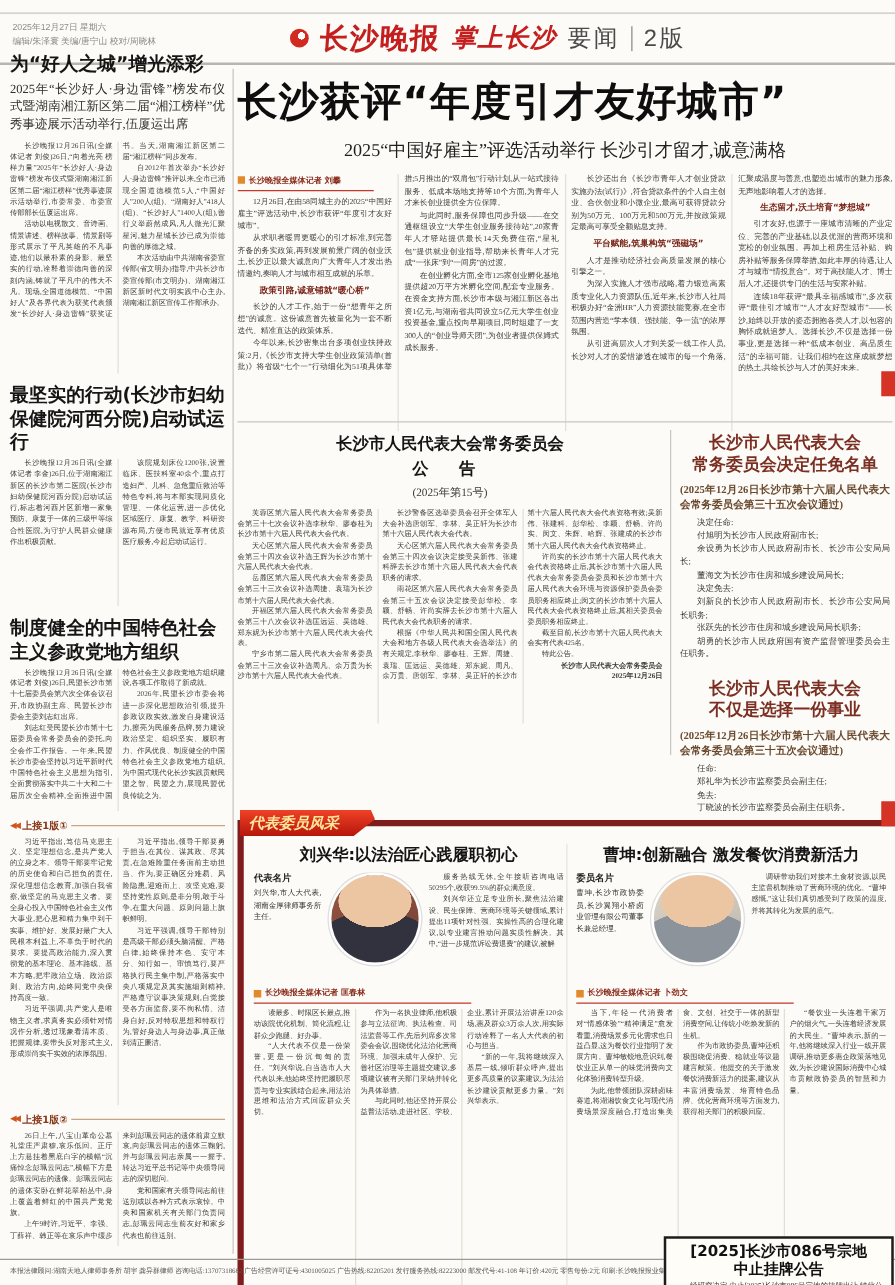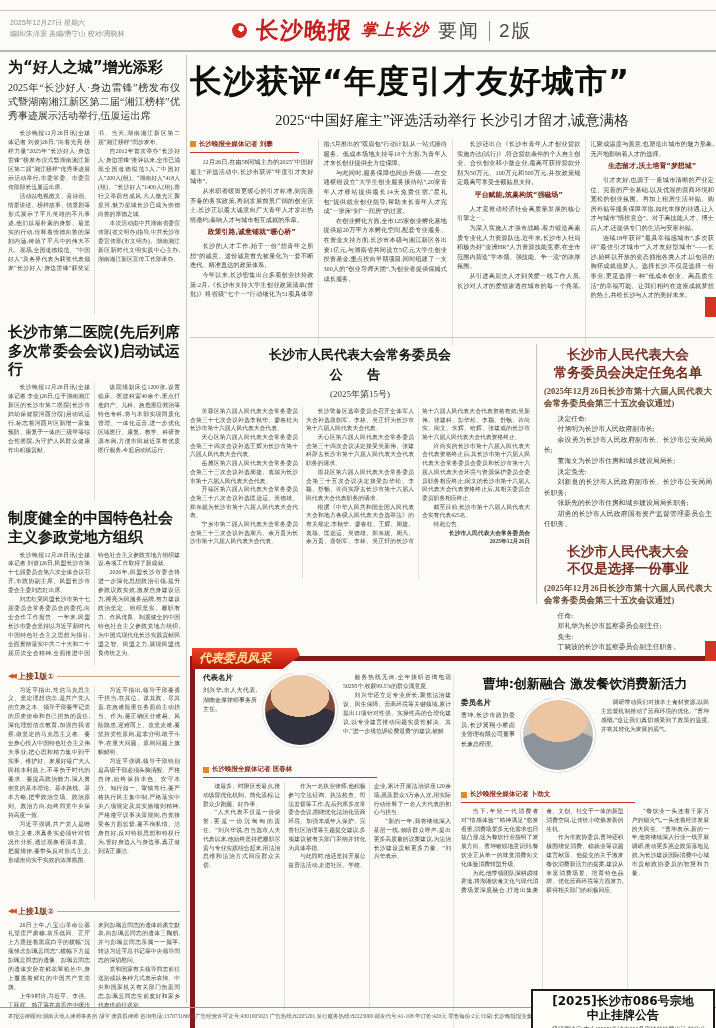--- a/index.html
+++ b/index.html
@@ -8,33 +8,33 @@
   .hline,.vline{position:absolute;background:#c9c6bf;}
   
   .top-rule{left:0;top:10px;width:716px;height:1px;}
   .hdr-rule{left:0;top:50px;width:716px;height:2px;background:#b9b6af;}
   .hdr-left{position:absolute;left:10px;top:17px;font-size:7px;line-height:1.6;color:#8b8b8b;
             font-family:"Liberation Sans",sans-serif;}
   .hdr-center{position:absolute;left:232px;top:15px;display:flex;align-items:center;gap:9px;}
   .logo-dot{width:15px;height:15px;border-radius:50%;
             background:radial-gradient(circle at 62% 38%,#fff 0 22%,#d22a20 23%);display:inline-block;}
   .masthead{font-size:23px;font-weight:bold;color:#c41f1f;letter-spacing:1px;transform:skewX(-4deg);}
-  .masthead-sub{font-size:16px;font-weight:bold;font-style:italic;color:#c41f1f;letter-spacing:1px;}
+  .masthead-sub{font-size:20px;font-weight:bold;font-style:italic;color:#c41f1f;letter-spacing:1px;}
   .section-name,.page-no{font-size:19px;color:#4a4a4a;font-family:"Liberation Sans",sans-serif;letter-spacing:2px;}
   .hdr-bar{width:1px;height:20px;background:#8a8a8a;display:inline-block;}
   
   .body p{margin:0;text-indent:2em;text-align:justify;}
   .body h4{margin:3px 0;text-align:center;text-indent:0;color:#7a2418;
            font-family:"DejaVu Sans",sans-serif;font-size:1.12em;}
   .body .sign{text-align:right;text-indent:0;font-weight:bold;}
   .cols2{column-count:2;column-gap:8px;column-rule:1px solid #e4dfd5;overflow:hidden;}
   .cols3{column-count:3;column-gap:8px;column-rule:1px solid #e4dfd5;overflow:hidden;}
   .cols4{column-count:4;column-gap:10px;column-rule:1px solid #e4dfd5;overflow:hidden;}
   
-  .leftcol{position:absolute;left:8px;top:56px;width:172px;}
+  .leftcol{position:absolute;left:8px;top:40px;width:172px;}
   .lt{margin:2px 0 4px;font-family:"DejaVu Sans",sans-serif;font-size:15px;line-height:1.25;color:#151515;}
   .lsub{font-size:10px;line-height:1.4;color:#303030;margin:2px 0 6px;text-align:justify;}
   .lbody{font-size:5.8px;line-height:1.55;color:#3c3c3c;}
   .a1b{height:186px;margin-bottom:8px;}
   .a2b{height:118px;margin-bottom:8px;}
   .a3b{height:114px;margin-bottom:6px;}
   .j1b{height:214px;margin-bottom:6px;}
   .j2b{height:92px;}
   .jump{display:flex;align-items:center;gap:3px;margin:4px 0 4px;}
   .jicon{color:#d0551f;font-size:7px;letter-spacing:-2px;}
@@ -136,21 +136,21 @@
   <div class="leftcol">
     <h2 class="lt">为“好人之城”增光添彩</h2>
     <div class="lsub">2025年“长沙好人·身边雷锋”榜发布仪式暨湖南湘江新区第二届“湘江榜样”优秀事迹展示活动举行,伍厦运出席</div>
     <div class="body lbody cols2 a1b">
         <p>长沙晚报12月26日讯(全媒体记者 刘俊)26日,“向着光亮 榜样力量”2025年“长沙好人·身边雷锋”榜发布仪式暨湖南湘江新区第二届“湘江榜样”优秀事迹展示活动举行,市委常委、市委宣传部部长伍厦运出席。</p>
         <p>活动以电视散文、音诗画、情景讲述、榜样故事、情景剧等形式展示了平凡英雄的不凡事迹,他们以最朴素的身影、最坚实的行动,诠释着崇德向善的深刻内涵,铸就了平凡中的伟大不凡。现场,全国道德模范、“中国好人”及各界代表为获奖代表颁发“长沙好人·身边雷锋”获奖证书。当天,湖南湘江新区第二届“湘江榜样”同步发布。</p>
         <p>自2012年首次举办“长沙好人·身边雷锋”推评以来,全市已涌现全国道德模范5人,“中国好人”200人(组)、“湖南好人”418人(组)、“长沙好人”1400人(组),善行义举蔚然成风,凡人微光汇聚星河,魅力星城长沙已成为崇德向善的厚德之城。</p>
         <p>本次活动由中共湖南省委宣传部(省文明办)指导,中共长沙市委宣传部(市文明办)、湖南湘江新区新时代文明实践中心主办,湖南湘江新区宣传工作部承办。</p>
       </div>
 
-    <h2 class="lt">长沙市第二医院(先后列席多次常委会会议)启动试运行</h2>
+    <h2 class="lt">最坚实的行动(长沙市妇幼保健院河西分院)启动试运行</h2>
     <div class="body lbody cols2 a2b">
         <p>长沙晚报12月26日讯(全媒体记者 李金)26日,位于湖南湘江新区的长沙市第二医院(长沙市妇幼保健院河西分院)启动试运行,标志着河西片区新增一家集预防、康复于一体的三级甲等综合性医院,为守护人民群众健康作出积极贡献。</p>
         <p>该院规划床位1200张,设置临床、医技科室40余个,重点打造妇产、儿科、急危重症救治等特色专科,将与本部实现同质化管理、一体化运营,进一步优化区域医疗、康复、教学、科研资源布局,方便市民就近享有优质医疗服务,今起启动试运行。</p>
       </div>
 
     <h2 class="lt">制度健全的中国特色社会主义参政党地方组织</h2>
     <div class="body lbody cols2 a3b">
         <p>长沙晚报12月26日讯(全媒体记者 刘俊)26日,民盟长沙市第十七届委员会第六次全体会议召开,市政协副主席、民盟长沙市委会主委刘志红出席。</p>
         <p>刘志红受民盟长沙市第十七届委员会常务委员会的委托,向全会作工作报告。一年来,民盟长沙市委会坚持以习近平新时代中国特色社会主义思想为指引,全面贯彻落实中共二十大和二十届历次全会精神,全面推进中国特色社会主义参政党地方组织建设,各项工作取得了新成就。</p>
         <p>2026年,民盟长沙市委会将进一步深化思想政治引领,提升参政议政实效,激发自身建设活力,擦亮为民服务品牌,努力建设政治坚定、组织坚实、履职有力、作风优良、制度健全的中国特色社会主义参政党地方组织,为中国式现代化长沙实践贡献民盟之智、民盟之力,展现民盟优良传统之为。</p>
@@ -261,20 +261,21 @@
         <p>郑礼华为长沙市监察委员会副主任;</p>
         <p>免去:</p>
         <p>丁晓波的长沙市监察委员会副主任职务。</p>
       </div>
   </div>
 
   <div class="feat-section">
     <div class="banner">代表委员风采</div>
 
     <div class="feat f-left">
+      <h3>刘兴华:以法治匠心践履职初心</h3>
       <div class="cardrow">
         <div class="cardinfo">
           <div class="clabel">代表名片</div>
           <div class="ctext">刘兴华,市人大代表,湖南金厚律师事务所主任。</div>
         </div>
         <div class="photo p1"></div>
         <div class="cardside body">
             <p>服务热线无休,全年接听咨询电话50295个,收获99.5%的群众满意度。</p>
             <p>刘兴华还立足专业所长,聚焦法治建设、民生保障、营商环境等关键领域,累计提出11项针对性强、实操性高的合理化建议,以专业建言推动问题实质性解决。其中,“进一步规范诉讼费退费”的建议,被解</p>
           </div>

